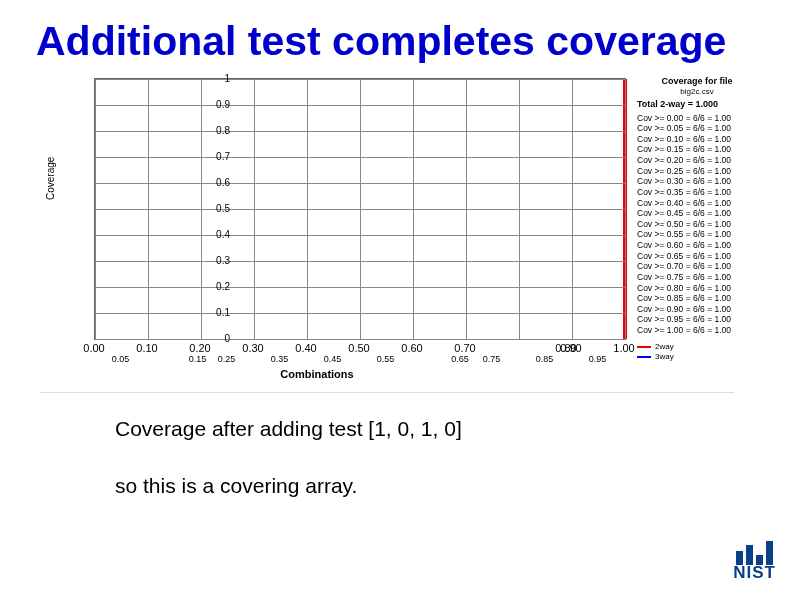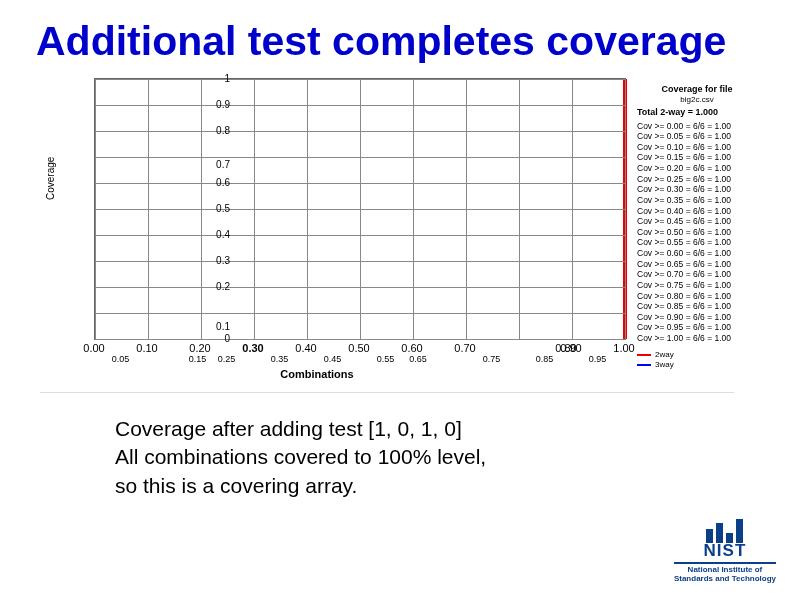--- a/index.html
+++ b/index.html
@@ -53,21 +53,21 @@
   .xlabel { position:absolute; left:265px; top:298px; font-size:11px; font-weight:bold; transform:translateX(-50%); }
   .side-panel {
     position:absolute;
     left:585px;
     top:6px;
     width:120px;
     font-size:8.5px;
     line-height:1.25;
     color:#000;
   }
-  .side-panel .sp-title { font-weight:bold; text-align:center; font-size:9px;margin-top:8px; }
+  .side-panel .sp-title { font-weight:bold; text-align:center; font-size:9px; }
   .side-panel .sp-sub { text-align:center; font-size:8px; margin-bottom:2px;}
   .side-panel .sp-total { font-weight:bold; text-align:left; margin-bottom:2px; font-size:9px;}
   .legend { margin-top:6px; font-size:8px;}
   .legend-row { display:flex; align-items:center; gap:4px; }
   .legend-swatch-red { width:14px; height:2px; background:#e00;}
   .legend-swatch-blue { width:14px; height:2px; background:#00f;}
   .caption {
     position:absolute;
     left:115px; top:415px; width:520px;
     font-size:21px; color:#000; line-height:1.35;
@@ -151,66 +151,62 @@
         <div class="legend-swatch-red"></div>
         <span>2way</span>
       </div>
       <div class="legend-row">
         <div class="legend-swatch-blue"></div>
         <span>3way</span>
       </div>
     </div>
   </div>
 <div class="ytick" style="top: 268px;">0</div>
-    <div class="ytick" style="top: 256px; margin-left: 39px;">0.1</div>
+    <div class="ytick" style="top: 242px; margin-left: 39px;">0.1</div>
     <div class="ytick" style="top: 216px;">0.2</div>
     <div class="ytick" style="top: 190px;">0.3</div>
     <div class="ytick" style="top: 164px;">0.4</div>
     <div class="ytick" style="top: 138px;">0.5</div>
     <div class="ytick" style="top: 112px;">0.6</div>
-    <div class="ytick" style="top: 94px;">0.7</div>
+    <div class="ytick" style="top: 86px;">0.7</div>
     <div class="ytick" style="top: 60px;">0.8</div>
     <div class="ytick" style="top: 34px;">0.9</div>
     <div class="ytick" style="top: 8px;">1</div>
     <div class="xtick-top" style="left: 42px;">0.00</div>
     <div class="xtick-top" style="left: 95px;">0.10</div>
     <div class="xtick-top" style="left: 148px;">0.20</div>
-    <div class="xtick-top" style="left: 201px; font-weight: bold;">0.30</div>
+    <div class="xtick-top" style="left: 201px;">0.30</div>
     <div class="xtick-top" style="left: 254px;">0.40</div>
     <div class="xtick-top" style="left: 307px;">0.50</div>
     <div class="xtick-top" style="left: 360px; text-align: right;">0.60</div>
     <div class="xtick-top" style="left: 413px;">0.70</div>
     <div class="xtick-top" style="left: 466px; margin-left: 48px;">0.80</div>
     <div class="xtick-top" style="left: 519px;">0.90</div>
     <div class="xtick-top" style="left: 572px;">1.00</div>
     <div class="xtick-bot" style="left: 68.5px;">0.05</div>
     <div class="xtick-bot" style="left: 121.5px; margin-left: 24px;">0.15</div>
     <div class="xtick-bot" style="left: 174.5px;">0.25</div>
     <div class="xtick-bot" style="left: 227.5px;">0.35</div>
     <div class="xtick-bot" style="left: 280.5px;">0.45</div>
     <div class="xtick-bot" style="left: 333.5px;">0.55</div>
-    <div class="xtick-bot" style="left: 366px;">0.65</div>
+    <div class="xtick-bot" style="left: 408px;">0.65</div>
     <div class="xtick-bot" style="left: 439.5px;">0.75</div>
     <div class="xtick-bot" style="left: 492.5px;">0.85</div>
     <div class="xtick-bot" style="left: 545.5px;">0.95</div>
   </div>
 
 <div class="hr"></div>
 
 <div class="caption">
   <span>Coverage after adding test [1, 0, 1, 0]</span><br>
-  <span>All combinations covered to 100% level,</span><br>
+  <br>
   <span>so this is a covering array.</span>
 </div>
 
 <div class="logo">
   <div class="bars">
       <div></div>
       <div></div>
       <div></div>
       <div></div>
     </div>
   <div class="logo-name">NIST</div>
-  <div class="logo-sub">
-    <span>National Institute of</span><br>
-    <span>Standards and Technology</span>
-  </div>
 </div>
 
 </body></html>

